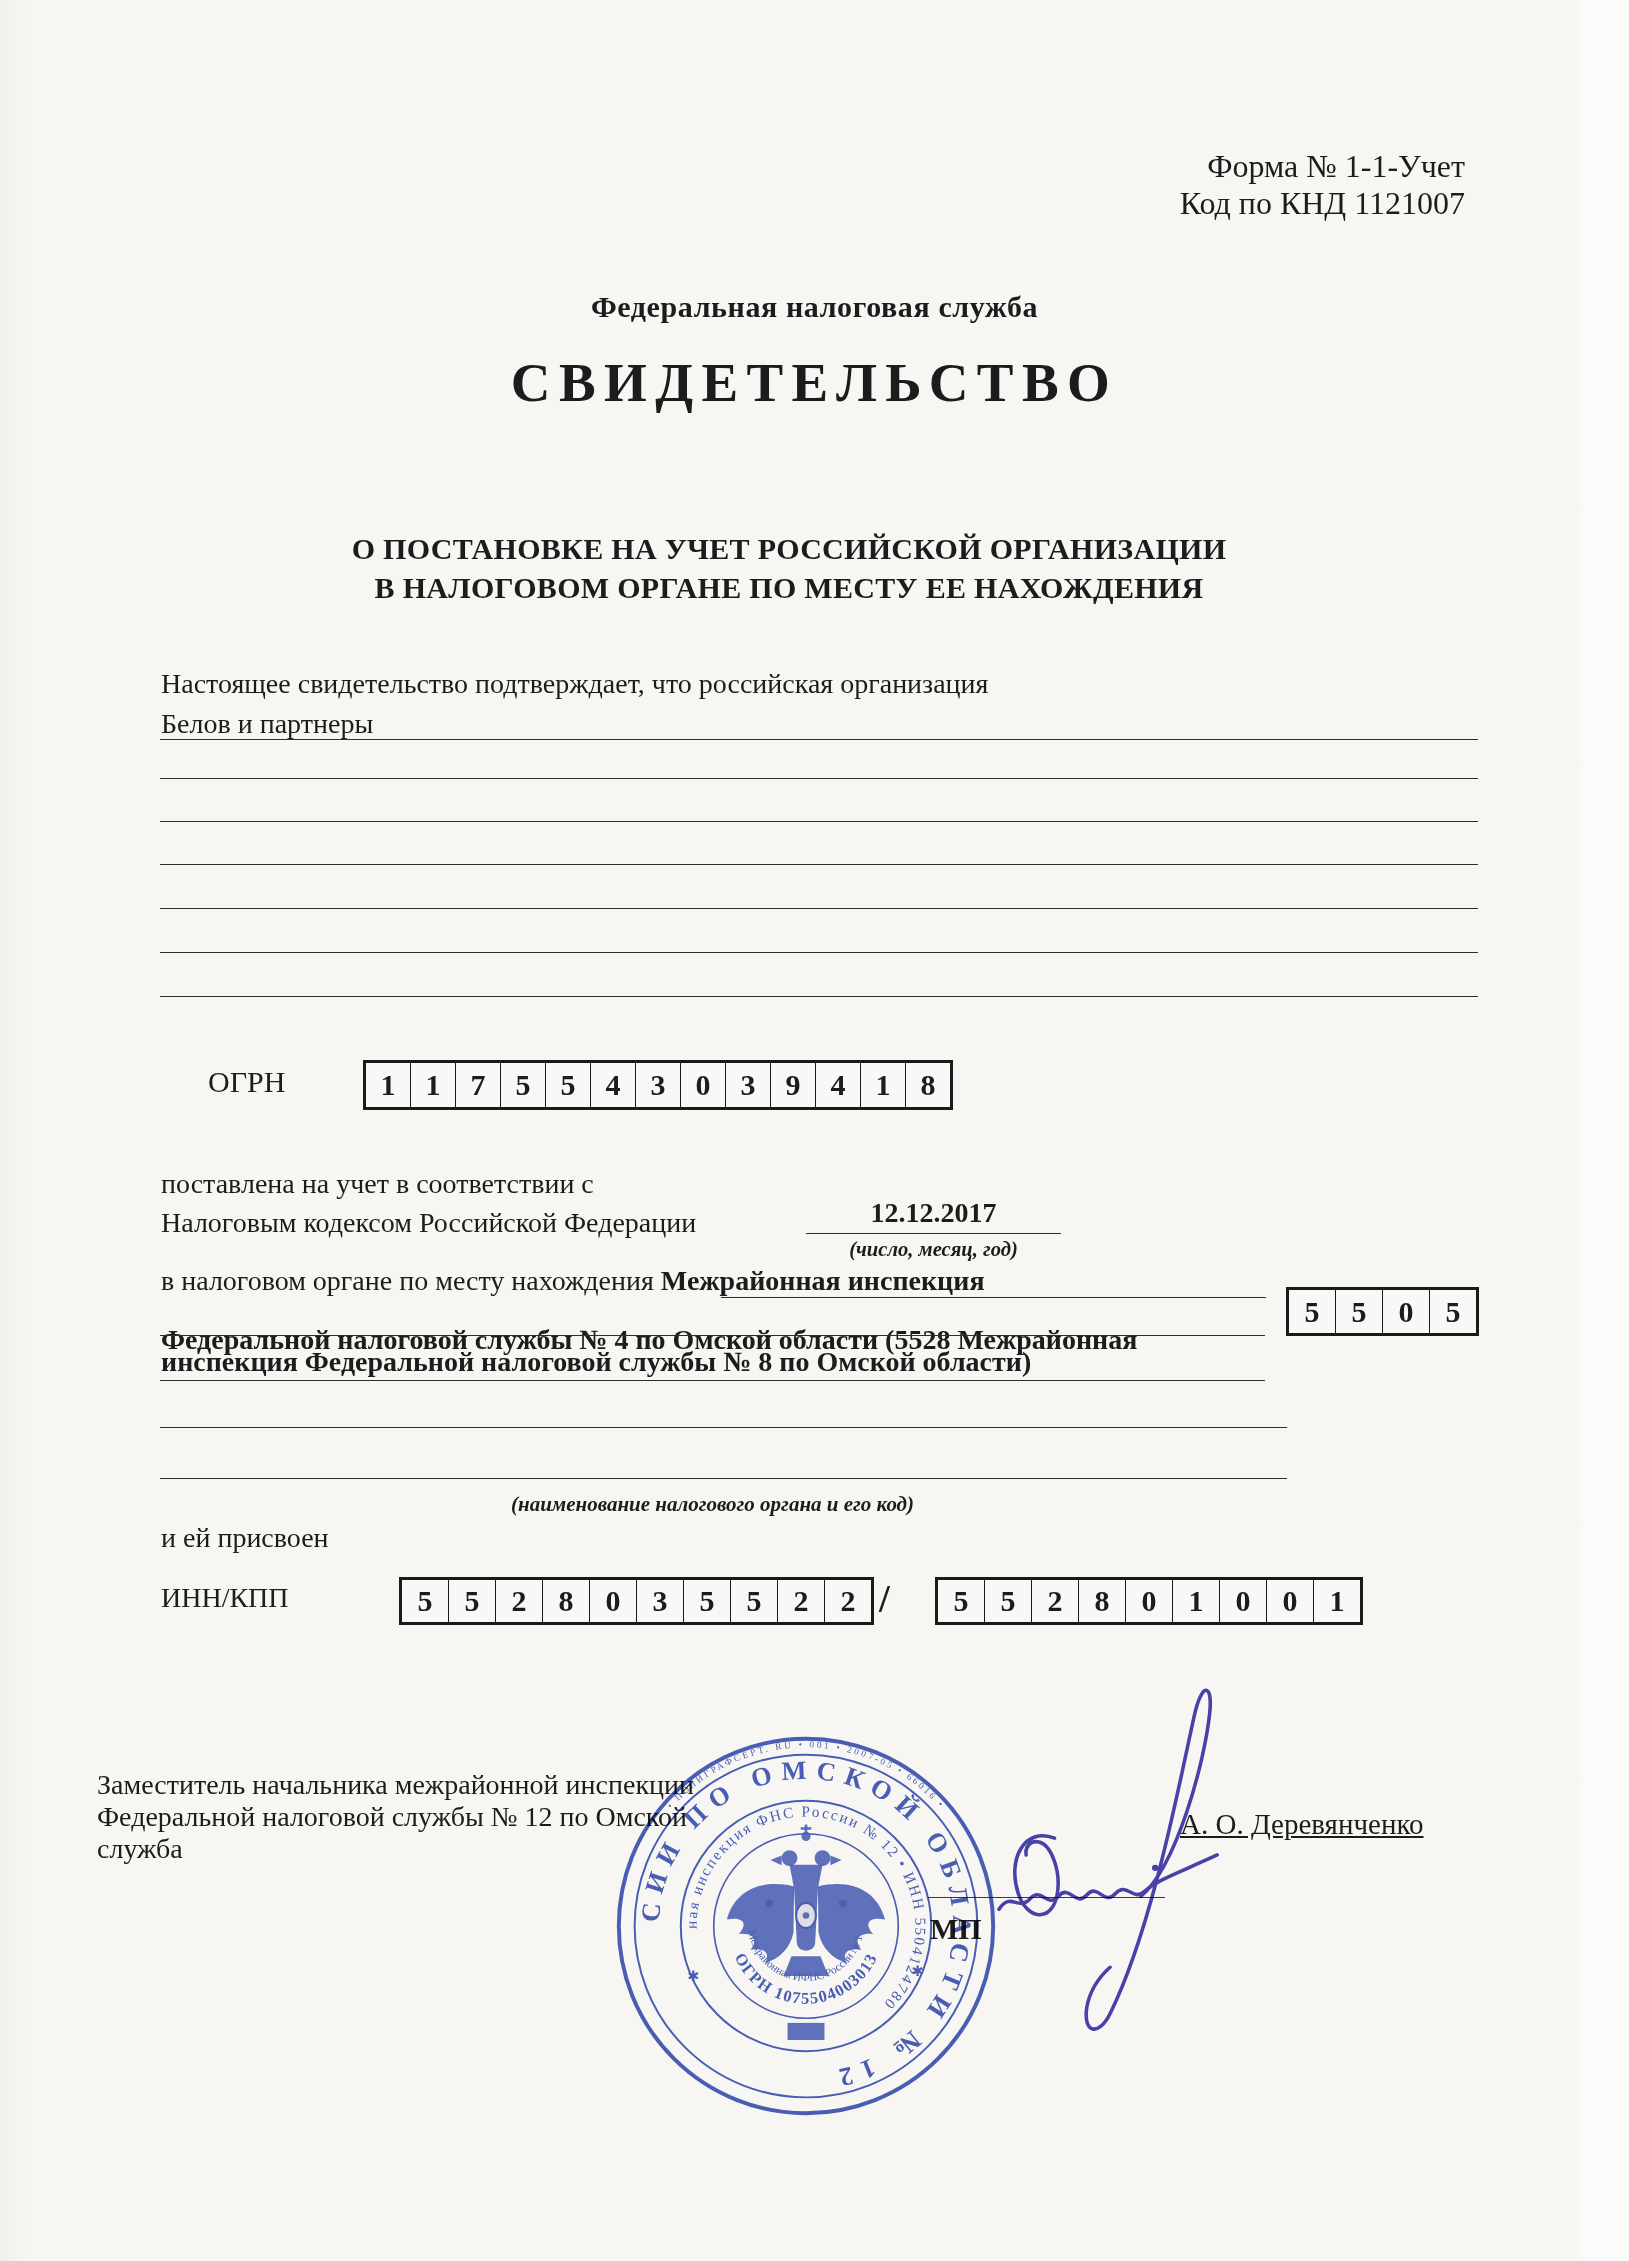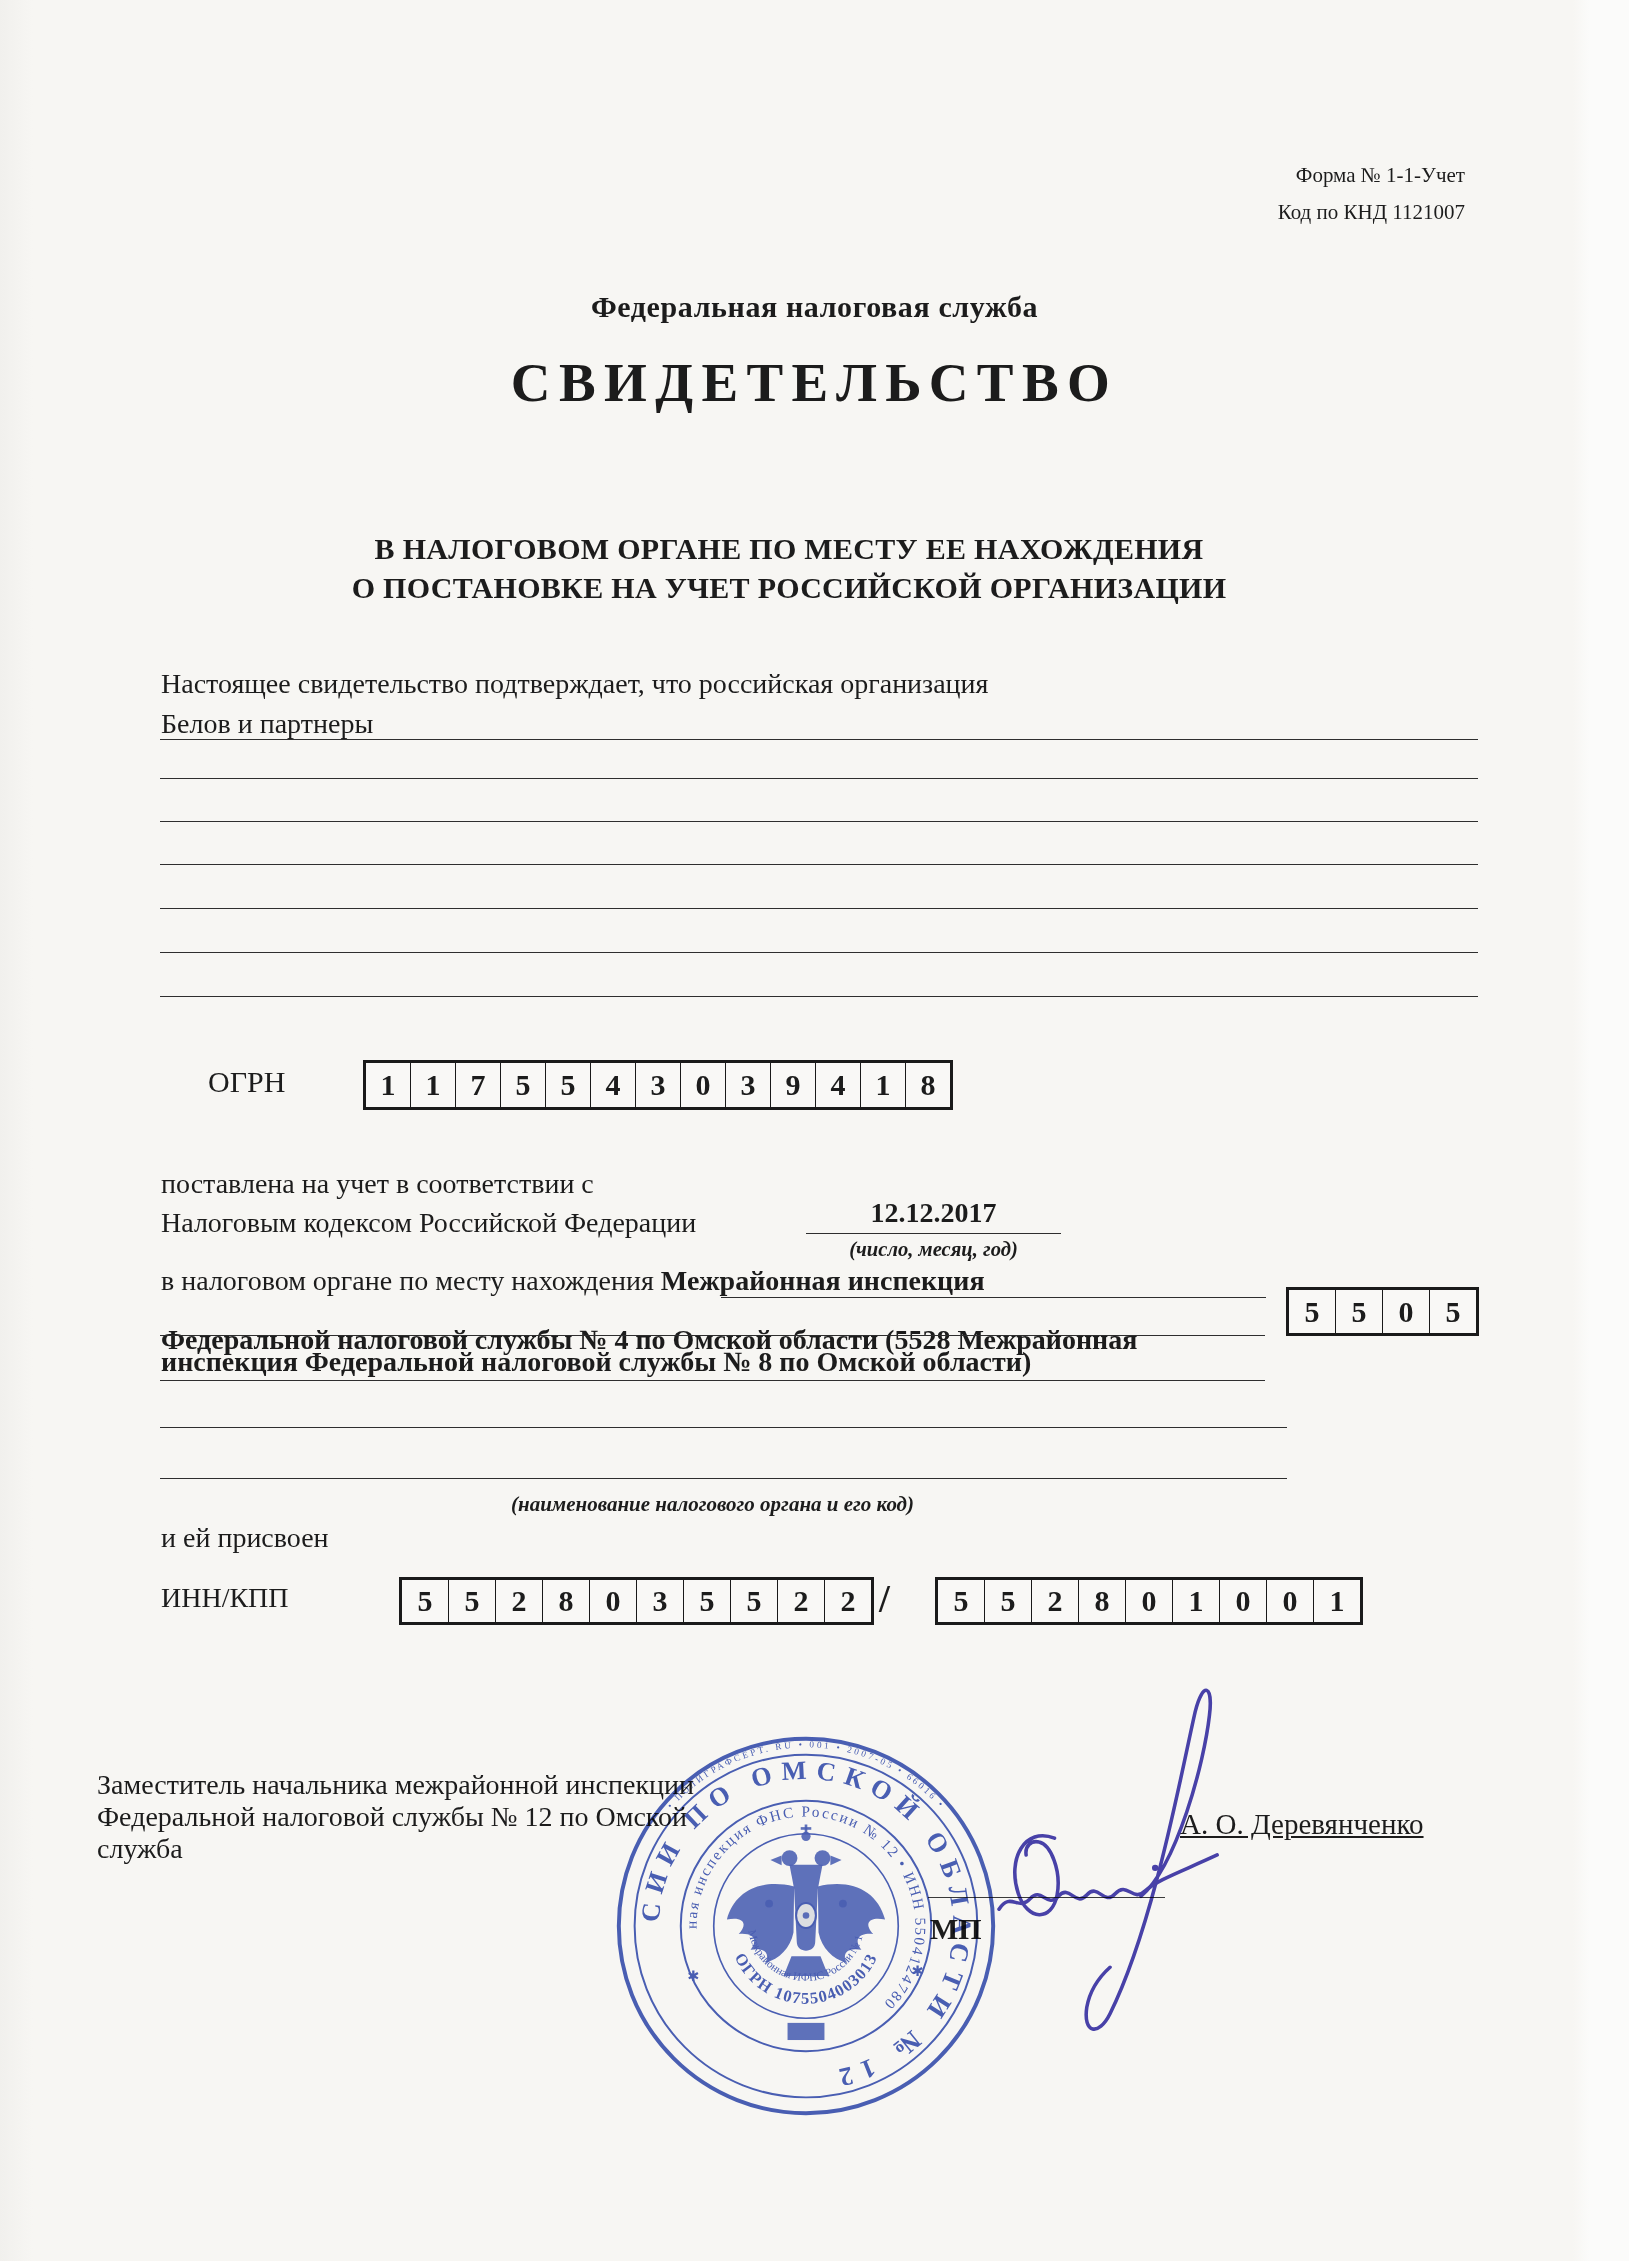--- a/index.html
+++ b/index.html
@@ -10,21 +10,21 @@
     background:linear-gradient(90deg,#f1f0ed 0,#f7f6f3 2%,#f7f6f3 96.5%,#fbfbfa 97.5%,#fbfbfa 100%);
     font-family:"Liberation Serif","DejaVu Serif",serif;
     color:#1c1c1c;
     overflow:hidden;
   }
   .abs{position:absolute;}
   .rule{position:absolute;border-top:1.9px solid #2e2e2e;height:0;}
   .center{text-align:center;}
   .bold{font-weight:bold;}
 
-  .form-meta{top:157px;right:165px;text-align:right;font-size:21px;line-height:37px;}
+  .form-meta{top:148px;right:165px;text-align:right;font-size:32px;line-height:37px;}
   .agency{top:290px;left:41px;width:1547px;font-size:30px;font-weight:bold;letter-spacing:0.6px;}
   .doc-title{top:351px;left:41px;width:1547px;font-size:55px;font-weight:bold;letter-spacing:8.4px;}
   .subtitle{top:529px;left:15.5px;width:1547px;font-size:30px;font-weight:bold;line-height:39px;letter-spacing:0.3px;}
 
   .intro{top:668px;left:161px;font-size:28px;}
   .org-name{top:708px;left:161px;font-size:28px;}
   .caption1{top:1008px;left:331px;width:981px;font-size:22px;font-style:italic;}
   .caption2{top:1238px;left:806px;width:255px;font-size:20.6px;font-style:italic;font-weight:600;}
   .caption3{top:1492px;left:361px;width:703px;font-size:21px;font-style:italic;font-weight:600;}
 
@@ -66,22 +66,22 @@
 <div class="page">
 
   <div class="abs form-meta">
     <div>Форма № 1-1-Учет</div>
     <div>Код по КНД 1121007</div>
   </div>
 
   <div class="abs agency center">Федеральная налоговая служба</div>
   <div class="abs doc-title center">СВИДЕТЕЛЬСТВО</div>
   <div class="abs subtitle center">
+    <div>О ПОСТАНОВКЕ НА УЧЕТ РОССИЙСКОЙ ОРГАНИЗАЦИИ</div>
     <div>В НАЛОГОВОМ ОРГАНЕ  ПО МЕСТУ ЕЕ НАХОЖДЕНИЯ</div>
-    <div>О ПОСТАНОВКЕ НА УЧЕТ РОССИЙСКОЙ ОРГАНИЗАЦИИ</div>
   </div>
 
   <div class="abs intro">Настоящее свидетельство подтверждает, что российская организация</div>
   <div class="abs org-name">Белов и партнеры</div>
 
   <div class="rule" style="top:739px;left:160px;width:1318px;"></div>
   <div class="rule" style="top:778px;left:160px;width:1318px;"></div>
   <div class="rule" style="top:821px;left:160px;width:1318px;"></div>
   <div class="rule" style="top:864px;left:160px;width:1318px;"></div>
   <div class="rule" style="top:908px;left:160px;width:1318px;"></div>

